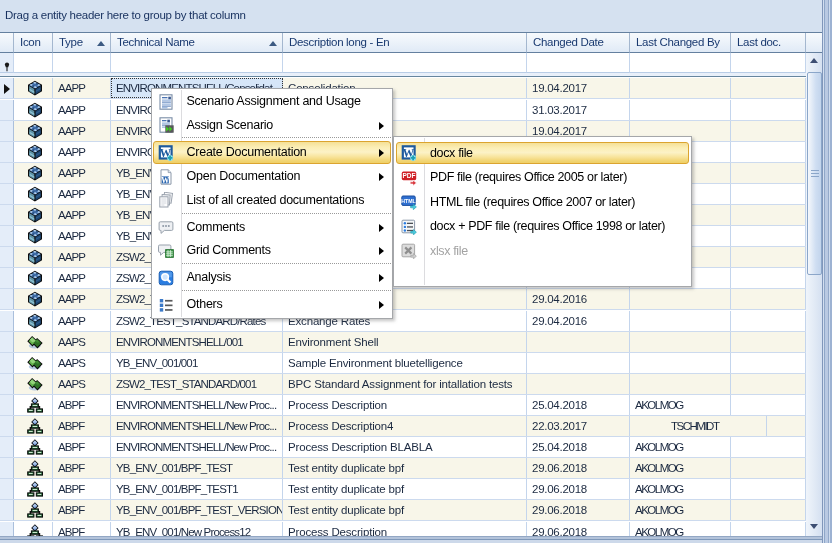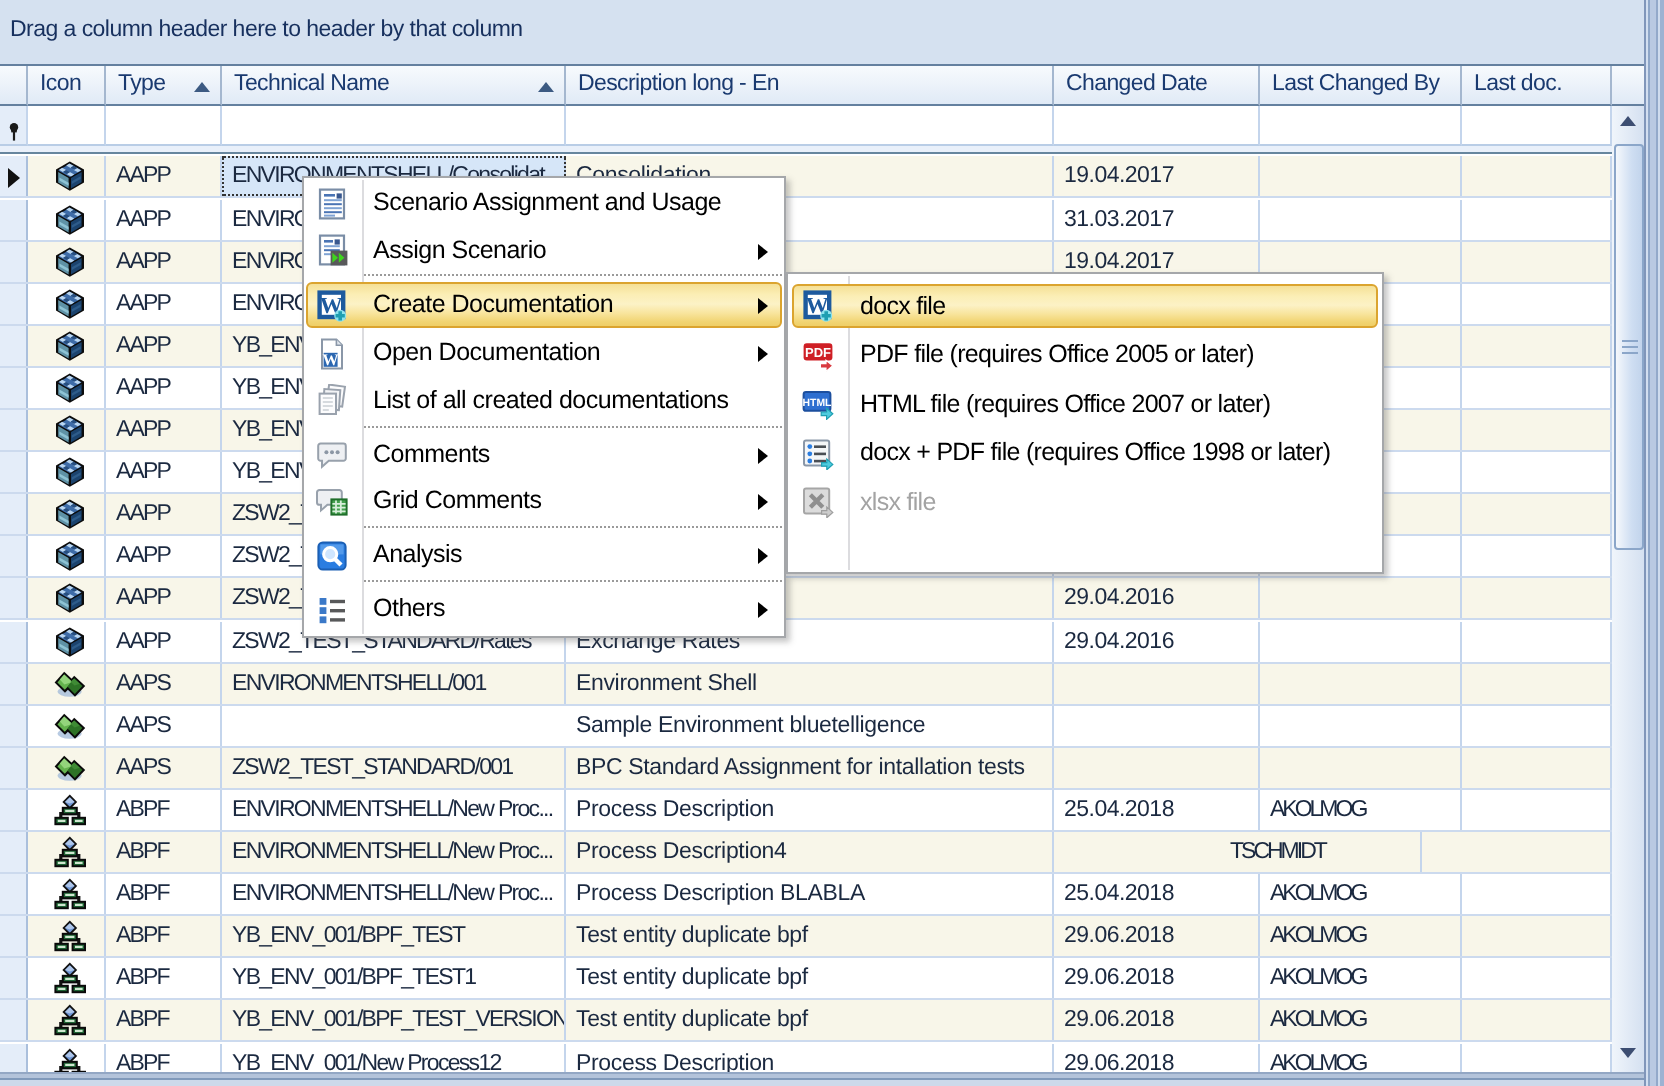--- a/index.html
+++ b/index.html
@@ -18,21 +18,21 @@
 .mico{position:absolute;left:5.5px;top:3.5px;width:16px;height:16px}
 .mtxt{position:absolute;left:34px;top:0;font-size:12.5px;letter-spacing:-0.25px;color:#000;line-height:23.5px;white-space:nowrap}
 .sub .mtxt{letter-spacing:-0.35px}
 .marr{position:absolute;right:7px;top:8px;width:0;height:0;border-top:4px solid transparent;border-bottom:4px solid transparent;border-left:5px solid #000}
 .msep{position:absolute;left:30px;right:1px;height:0;border-top:1px dotted #9a9a9a}
 .hl{position:absolute;border:1px solid #dba42f;border-radius:3px;background:linear-gradient(180deg,#f5e096 0%,#fbeeb5 25%,#fcf2c6 48%,#f8e49c 70%,#f1d472 90%,#efcf67 100%)}
 .gutter{position:absolute;top:1px;bottom:1px;width:1px;background:#dcdcdf}
 .dis{color:#a3a3a3}
 
 </style></head><body>
-<div id="groupbar" class="abs">Drag a column header here to header by that column</div>
+<div id="groupbar" class="abs">Drag a entity header here to group by that column</div>
 <div class="abs hcell" style="left:0px;width:14px"></div>
 <div class="abs hcell" style="left:14px;width:39px">Icon</div>
 <div class="abs hcell" style="left:53px;width:58px">Type<div class="sortarr" style="right:5px"></div></div>
 <div class="abs hcell" style="left:111px;width:172px">Technical Name<div class="sortarr" style="right:5px"></div></div>
 <div class="abs hcell" style="left:283px;width:244px">Description long - En</div>
 <div class="abs hcell" style="left:527px;width:103px">Changed Date</div>
 <div class="abs hcell" style="left:630px;width:101px">Last Changed By</div>
 <div class="abs hcell" style="left:731px;width:75px">Last doc.</div>
 <div class="abs hcell" style="left:806px;width:17px"></div>
 <div class="abs fcell" style="left:0px;width:14px;background:#e4edf9;"></div>
@@ -377,20 +377,21 @@
           <ellipse cx="7.8" cy="11.8" rx="6" ry="2.6" fill="#9fb8d8" opacity="0.75"></ellipse>
           <polygon points="5.1,1.9 10.6,7 5.5,12.4 0.3,7.2" fill="#0a0a0a"></polygon>
           <polygon points="10.1,3.9 15.6,9 10.5,14.4 5.3,9.2" fill="#0a0a0a"></polygon>
           <polygon points="5.1,3.3 9.1,7 5.4,10.9 1.7,7.2" fill="#64b24e"></polygon>
           <polygon points="5.1,3.3 9.1,7 5.2,8.2 2.9,5.8" fill="#93d47c"></polygon>
           <polygon points="10.1,5.3 14.2,9 10.4,13 6.7,9.2" fill="#2d7226"></polygon>
           <polygon points="10.1,5.3 12.9,7.9 10.3,8.7 8.2,6.9" fill="#3f8b35"></polygon>
         </svg></span>
     </div>
     <div class="cell c-type" style="left:53px;width:58px">AAPS</div>
+    <div class="cell c-tech" style="left:111px;width:172px;">YB_ENV_001/001</div>
     <div class="cell" style="left:283px;width:244px">Sample Environment bluetelligence</div>
     <div class="cell c-date" style="left:527px;width:103px"></div>
     <div class="cell c-by" style="left:630px;width:101px"></div>
     <div class="cell" style="left:731px;width:75px"></div>
   </div>
 <div class="abs row" style="top:373.8px;height:21.1px;background:#f8f6e9;border-bottom:1px solid #ccdaee">
     <div class="cell ind" style="left:0px;width:14px"></div>
     <div class="cell" style="left:14px;width:39px;padding:0">
       <span style="position:absolute;left:13px;top:2px"><svg width="16" height="16" viewBox="0 0 16 16">
           <ellipse cx="7.8" cy="11.8" rx="6" ry="2.6" fill="#9fb8d8" opacity="0.75"></ellipse>
@@ -444,21 +445,22 @@
           <rect x="5.6" y="7.9" width="4.6" height="1.1" fill="#cfe6cf"></rect>
           <rect x="0.7" y="11.9" width="6.2" height="3.2" fill="#1e6434" stroke="#0a0a0a" stroke-width="1"></rect>
           <rect x="1.9" y="12.9" width="3.8" height="1.1" fill="#cfe6cf"></rect>
           <rect x="9.3" y="11.9" width="6.2" height="3.2" fill="#1e6434" stroke="#0a0a0a" stroke-width="1"></rect>
           <rect x="10.5" y="12.9" width="3.8" height="1.1" fill="#cfe6cf"></rect>
         </svg></span>
     </div>
     <div class="cell c-type" style="left:53px;width:58px">ABPF</div>
     <div class="cell c-tech" style="left:111px;width:172px;">ENVIRONMENTSHELL/New Proc...</div>
     <div class="cell" style="left:283px;width:244px">Process Description4</div>
-    <div class="cell c-by" style="left:610px;width:101px">TSCHMIDT</div>
+    <div class="cell c-date" style="left:527px;width:103px">22.03.2017</div>
+    <div class="cell c-by" style="left:666px;width:101px">TSCHMIDT</div>
     <div class="cell" style="left:731px;width:75px"></div>
   </div>
 <div class="abs row" style="top:437.1px;height:21.1px;background:#ffffff;border-bottom:1px solid #ccdaee">
     <div class="cell ind" style="left:0px;width:14px"></div>
     <div class="cell" style="left:14px;width:39px;padding:0">
       <span style="position:absolute;left:13px;top:2px"><svg width="16" height="16" viewBox="0 0 16 16">
           <path d="M7.9 6.5 L7.9 8.5 M3.4 12.3 L3.4 9.8 L12.4 9.8 L12.4 12.3 M7.9 10.6 L7.9 8.5" stroke="#111" stroke-width="1.6" fill="none"></path>
           <polygon points="7.9,0.3 11.6,4 7.9,7.7 4.2,4" fill="#111"></polygon>
           <polygon points="7.9,1.6 10.3,4 7.9,6.4 5.5,4" fill="#6f96d4"></polygon>
           <polygon points="7.9,1.6 10.3,4 7.9,4.8 5.5,4" fill="#aec6ea"></polygon>

